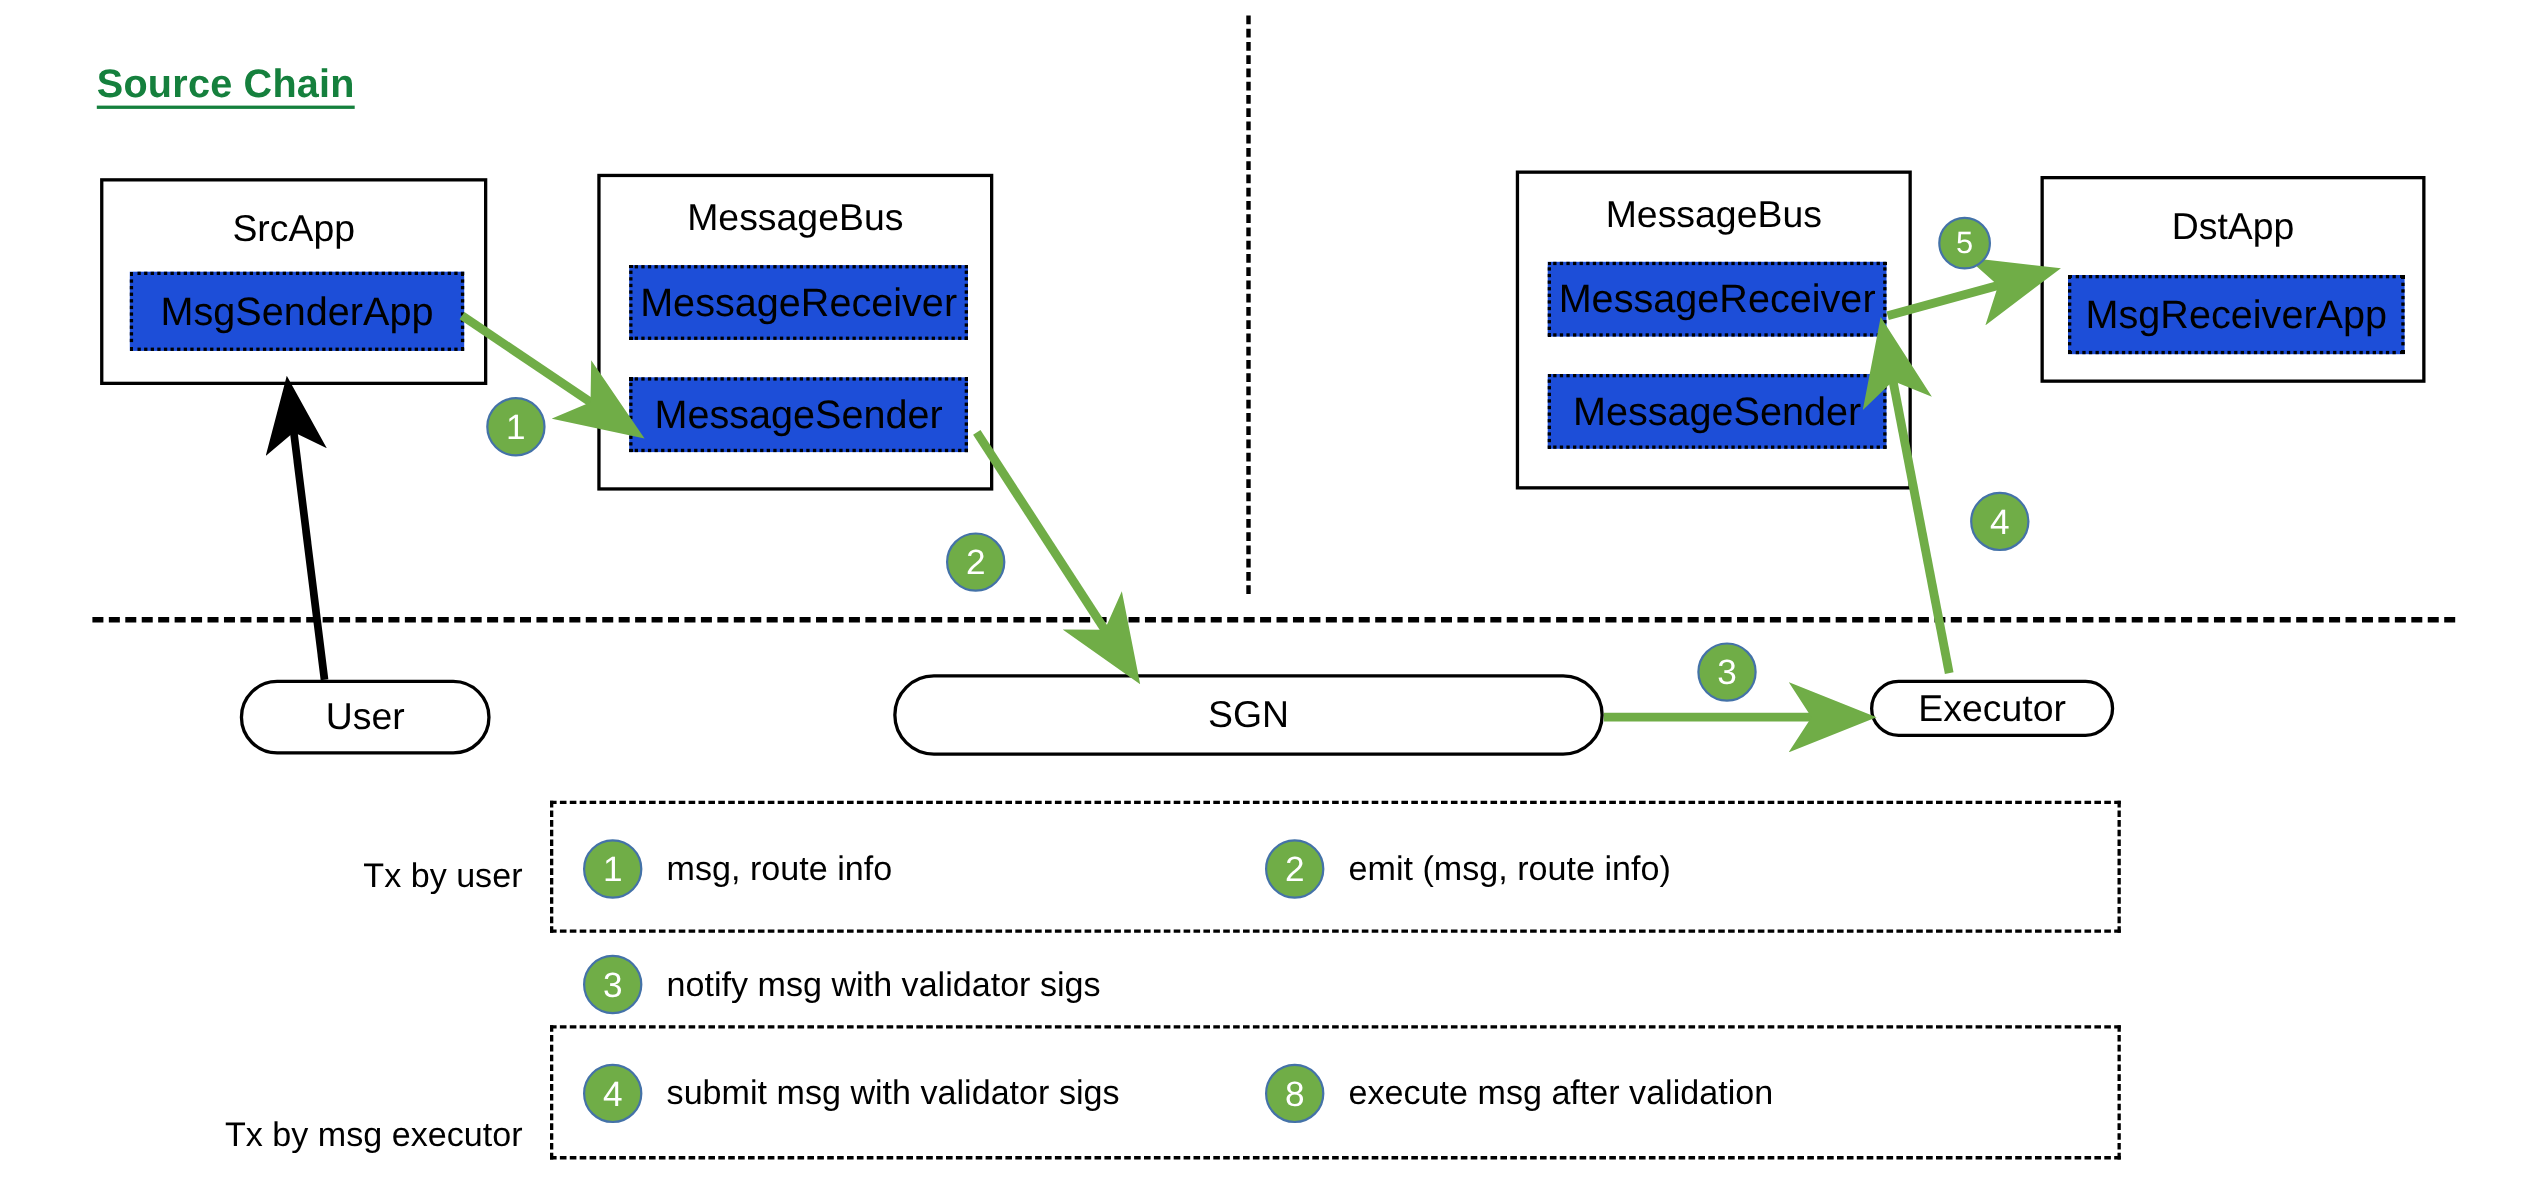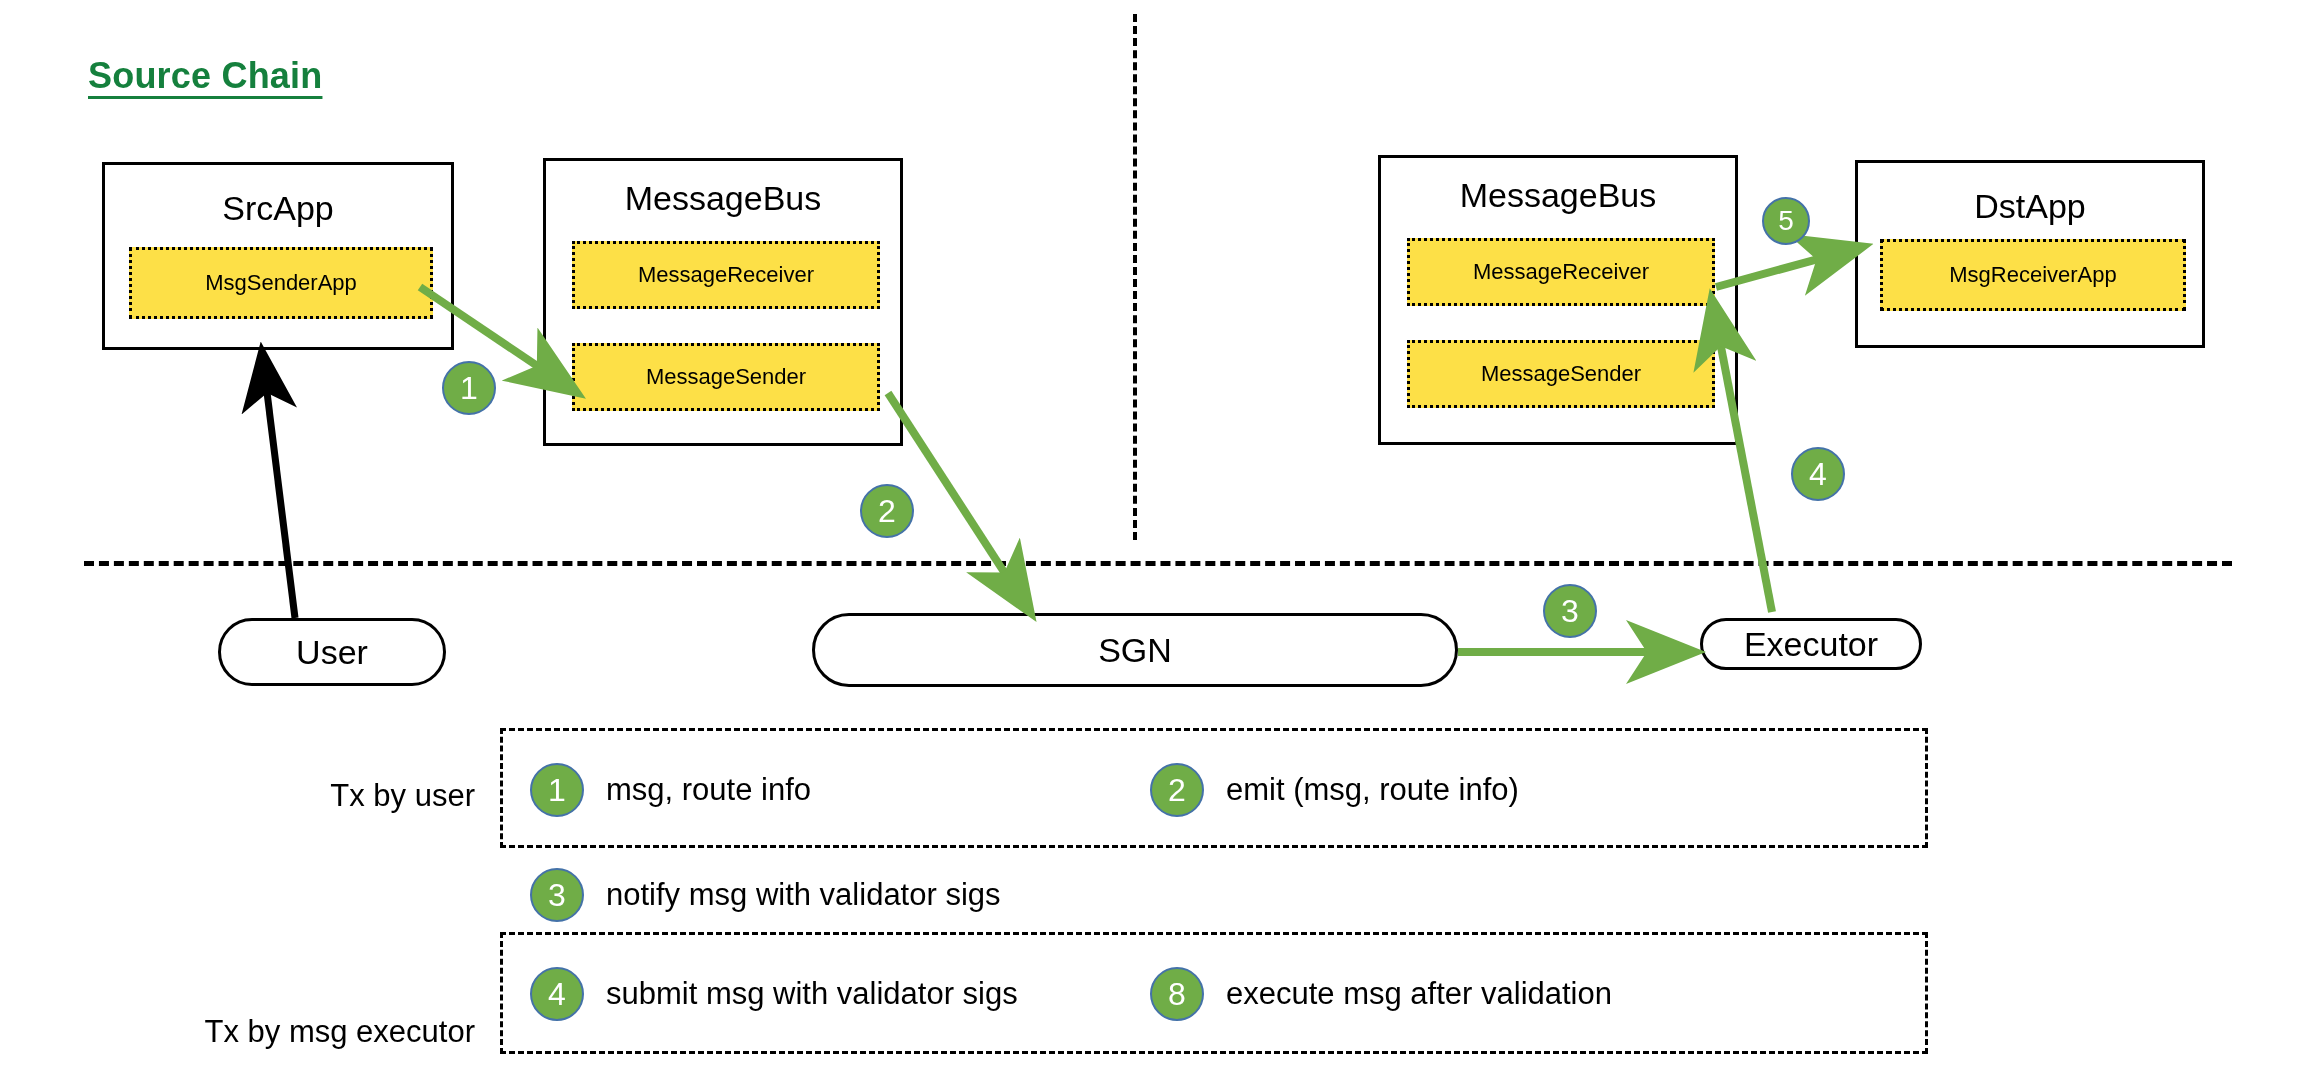--- a/index.html
+++ b/index.html
@@ -47,52 +47,52 @@
     position: absolute;
     left: 0; right: 0;
     text-align: center;
     font-size: 34px;
     color: #000;
     white-space: nowrap;
   }
   .inner {
     position: absolute;
     border: 3px dotted #000;
-    background: #fde047;
+    background: #1d4ed8;
     box-sizing: border-box;
     display: flex;
     align-items: center;
     justify-content: center;
-    font-size: 22px;
-    white-space: nowrap;
-  }
-
-  
-  #box-srcapp { left: 102px;  top: 162px; width: 352px; height: 188px; }
+    font-size: 36px;
+    white-space: nowrap;
+  }
+
+  
+  #box-srcapp { left: 91px;  top: 162px; width: 352px; height: 188px; }
   #box-srcapp .box-title { top: 24px; }
   #box-srcapp .inner { left: 24px; top: 82px; width: 304px; height: 72px; }
 
   
   #box-bus-src { left: 543px; top: 158px; width: 360px; height: 288px; }
   #box-bus-src .box-title { top: 18px; }
   #box-bus-src .inner { left: 26px; width: 308px; height: 68px; }
   #box-bus-src .inner.r1 { top: 80px; }
   #box-bus-src .inner.r2 { top: 182px; }
 
   
   #box-bus-dst { left: 1378px; top: 155px; width: 360px; height: 290px; }
   #box-bus-dst .box-title { top: 18px; }
   #box-bus-dst .inner { left: 26px; width: 308px; height: 68px; }
   #box-bus-dst .inner.r1 { top: 80px; }
   #box-bus-dst .inner.r2 { top: 182px; }
 
   
   #box-dstapp { left: 1855px; top: 160px; width: 350px; height: 188px; }
   #box-dstapp .box-title { top: 24px; }
-  #box-dstapp .inner { left: 22px; top: 76px; width: 306px; height: 72px; }
+  #box-dstapp .inner { left: 22px; top: 87px; width: 306px; height: 72px; }
 
   
   .pill {
     position: absolute;
     border: 3px solid #000;
     border-radius: 40px;
     background: #fff;
     box-sizing: border-box;
     display: flex;
     align-items: center;

